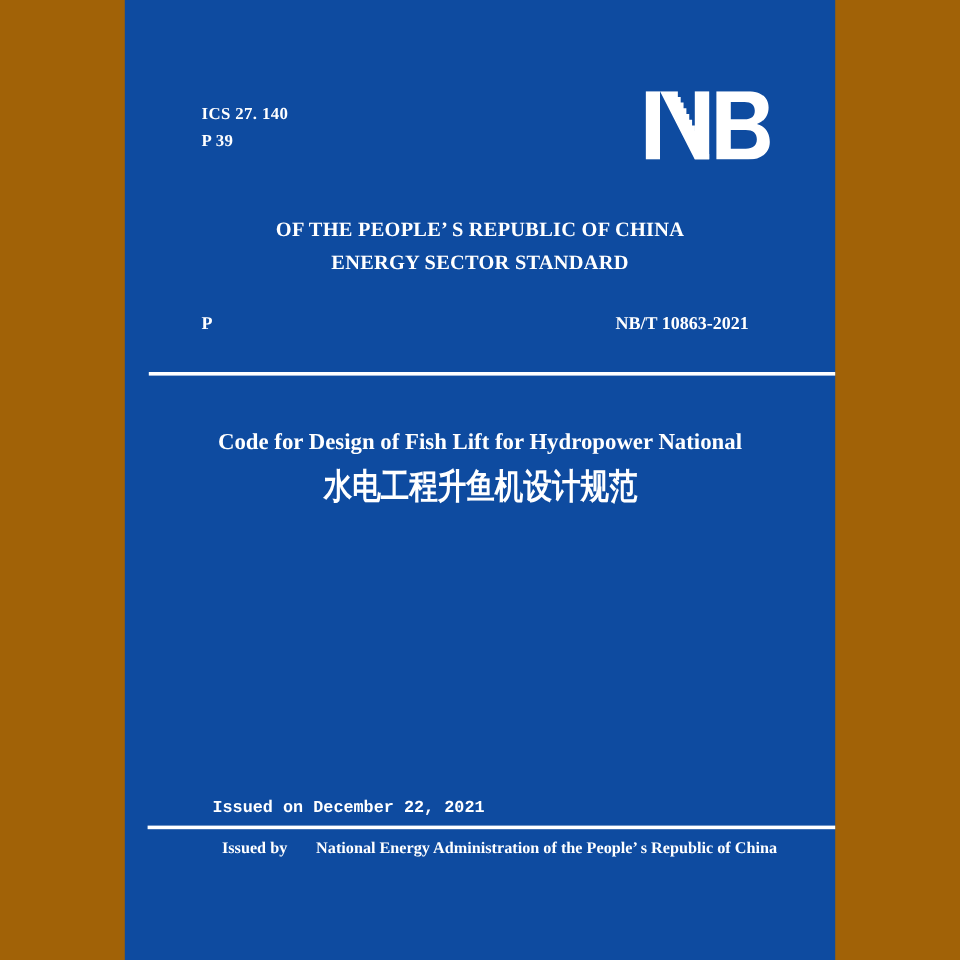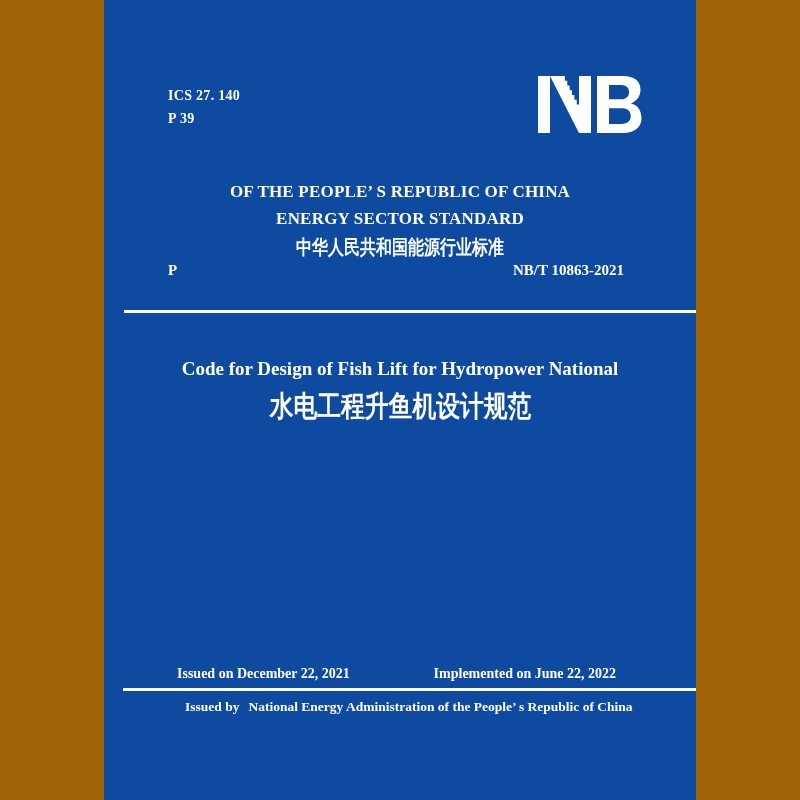--- a/index.html
+++ b/index.html
@@ -48,25 +48,25 @@
     text-align: center; font-size: 19px; line-height: 25px;
   }
   .title-zh-wrap {
     position: absolute; top: 390px; left: 0; right: 0;
     text-align: center;
   }
   .title-zh { font-size: 29px; line-height: 33px; }
   .dates-row {
     position: absolute; top: 666px; left: 73px; right: 80px;
     display: flex; justify-content: space-between; align-items: baseline;
-    font-size: 14px; white-space: nowrap;
+    font-size: 14px; white-space: nowrap; font-family: Liberation Mono, monospace;
   }
   .issuer-row {
     position: absolute; top: 699px; left: 81px; right: 10px;
-    display: flex; gap: 9px; align-items: baseline;
+    display: flex; gap: 24px; align-items: baseline;
     font-size: 13.5px; white-space: nowrap;
   }
 </style>
 </head>
 <body>
 
 <div class="page">
   <div class="cover">
 
     <div class="ics-block">
@@ -84,41 +84,37 @@
       <rect x="41" y="0" width="12" height="57"></rect>
       <path fill-rule="evenodd" d="M59 0 H85 C96 0 102.5 5 102.5 13.5 C102.5 20.3 98.8 25.2 92.8 27.3
                C99.8 29.3 103.5 34.6 103.5 42.3 C103.5 51.5 96 57 85.5 57 H59 Z
                M71 9 H82.5 C88 9 91 11.5 91 16.2 C91 20.9 88 23.3 82.5 23.3 H71 Z
                M71 32.3 H83.5 C89.5 32.3 92.7 34.9 92.7 40.1 C92.7 45.3 89.5 47.9 83.5 47.9 H71 Z"></path>
     </svg>
 
     <div class="heading">
       <div>OF THE PEOPLE’ S REPUBLIC OF CHINA</div>
       <div>ENERGY SECTOR STANDARD</div>
-      <div class="zh">
-        <span class="squeeze80">中华人民共和国能源行业标准</span>
-      </div>
     </div>
 
     <div class="std-row">
       <span>P</span>
       <span>NB/T 10863-2021</span>
     </div>
 
     <div class="divider divider-1"></div>
 
     <div class="title-en">Code for Design of Fish Lift for Hydropower National</div>
 
     <div class="title-zh-wrap">
       <span class="title-zh squeeze82">水电工程升鱼机设计规范</span>
     </div>
 
     <div class="dates-row">
       <span>Issued on December 22, 2021</span>
-      <span>Implemented on June 22, 2022</span>
     </div>
 
     <div class="divider divider-2"></div>
 
     <div class="issuer-row">
       <span>Issued by</span>
       <span>National Energy Administration of the People’ s Republic of China</span>
     </div>
 
   </div>

